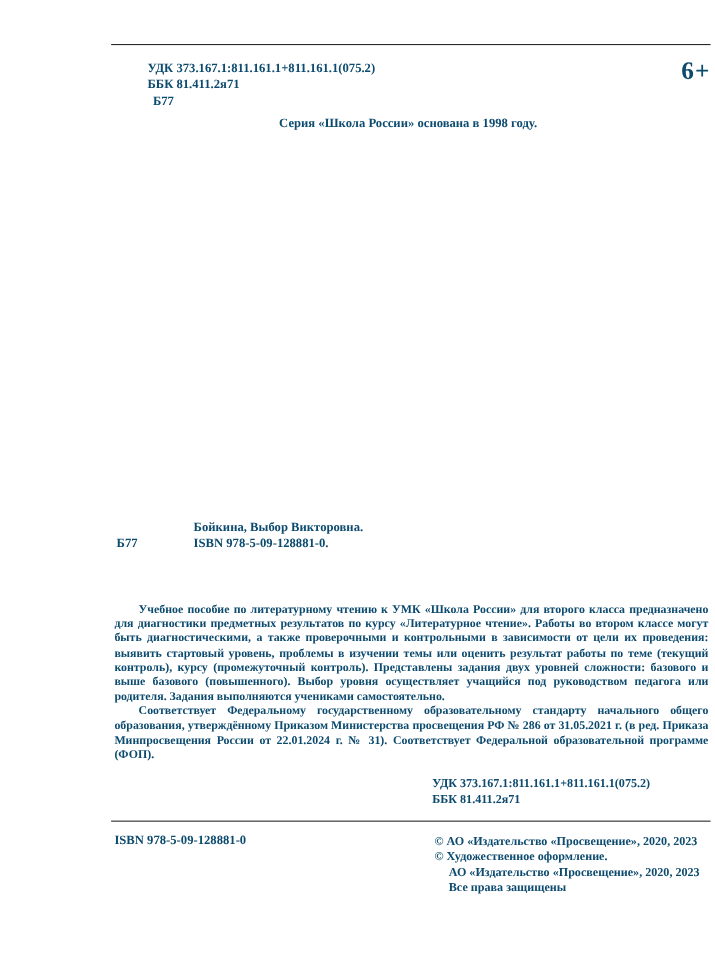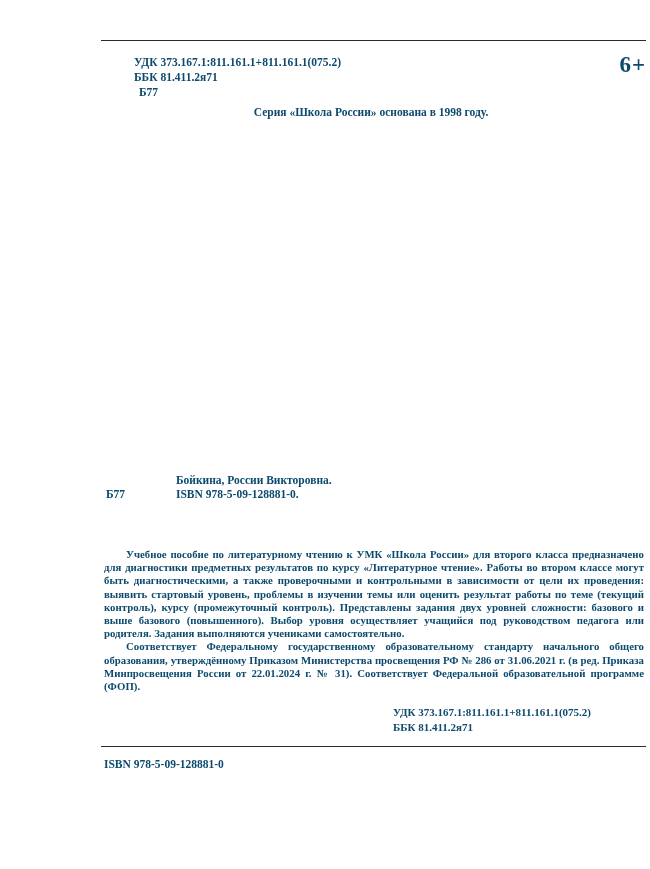--- a/index.html
+++ b/index.html
@@ -126,32 +126,38 @@
     <div>ББК 81.411.2я71</div>
     <div class="b77">Б77</div>
   </div>
 
   <div class="age-badge">6+</div>
 
   <div class="series-note">Серия «Школа России» основана в 1998 году.</div>
 
   <div class="bib">
     <span class="margin-code">Б77</span>
-    <p class="author">Бойкина, России Викторовна.</p>
+    <p class="author">Бойкина, Выбор Викторовна.</p>
     <p class="bib-isbn">ISBN 978-5-09-128881-0.</p>
   </div>
 
   <div class="annotation">
     <p>Учебное пособие по литературному чтению к УМК «Школа России» для второго класса предназначено для диагностики предметных результатов по курсу «Литературное чтение». Работы во втором классе могут быть диагностическими, а также проверочными и контрольными в зависимости от цели их проведения: выявить стартовый уровень, проблемы в изучении темы или оценить результат работы по теме (текущий контроль), курсу (промежуточный контроль). Представлены задания двух уровней сложности: базового и выше базового (повышенного). Выбор уровня осуществляет учащийся под руководством педагога или родителя. Задания выполняются учениками самостоятельно.</p>
-    <p>Соответствует Федеральному государственному образовательному стандарту начального общего образования, утверждённому Приказом Министерства просвещения РФ № 286 от 31.06.2021 г. (в ред. Приказа Минпросвещения России от 22.01.2024 г. № 31). Соответствует Федеральной образовательной программе (ФОП).</p>
+    <p>Соответствует Федеральному государственному образовательному стандарту начального общего образования, утверждённому Приказом Министерства просвещения РФ № 286 от 31.05.2021 г. (в ред. Приказа Минпросвещения России от 22.01.2024 г. № 31). Соответствует Федеральной образовательной программе (ФОП).</p>
   </div>
 
   <div class="codes-bottom">
     <div>УДК 373.167.1:811.161.1+811.161.1(075.2)</div>
     <div>ББК 81.411.2я71</div>
   </div>
 
   <div class="rule rule-bottom"></div>
 
   <div class="isbn-bottom">ISBN 978-5-09-128881-0</div>
 
+  <div class="copyright">
+    <div>© АО «Издательство «Просвещение», 2020, 2023</div>
+    <div>© Художественное оформление.</div>
+    <div class="indent">АО «Издательство «Просвещение», 2020, 2023</div>
+    <div class="indent">Все права защищены</div>
+  </div>
 
 </div>
 
 </body></html>

